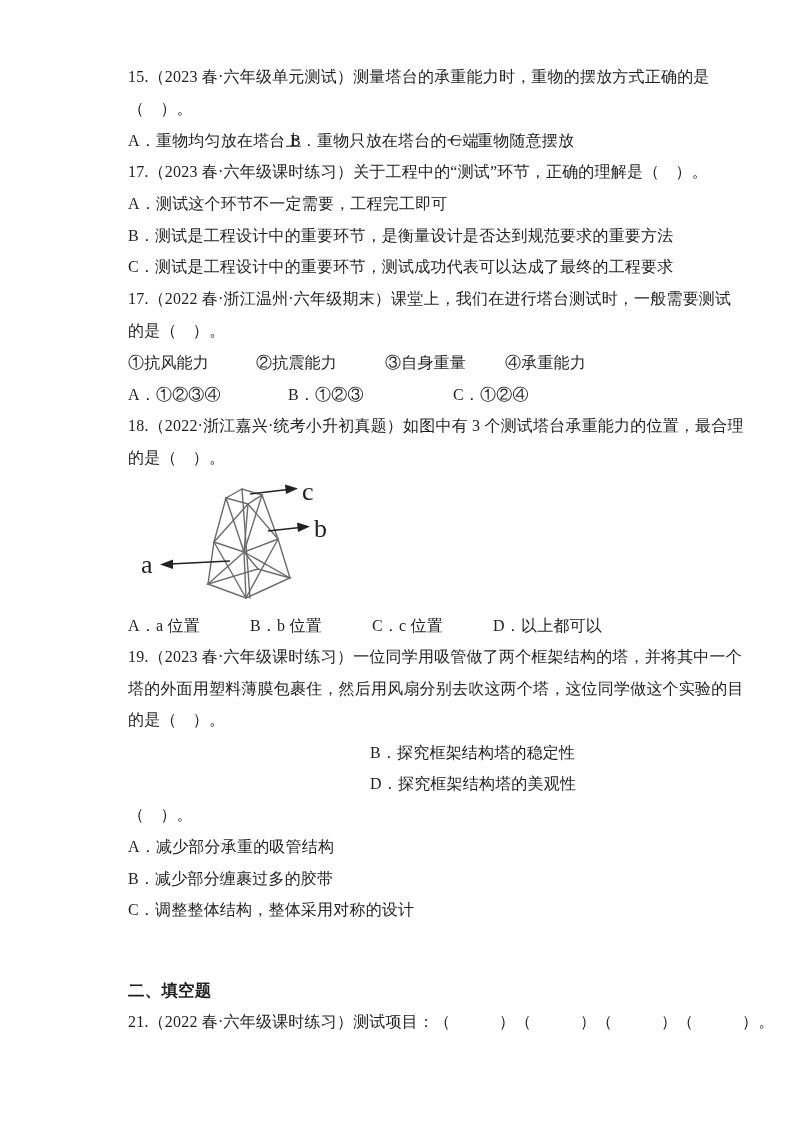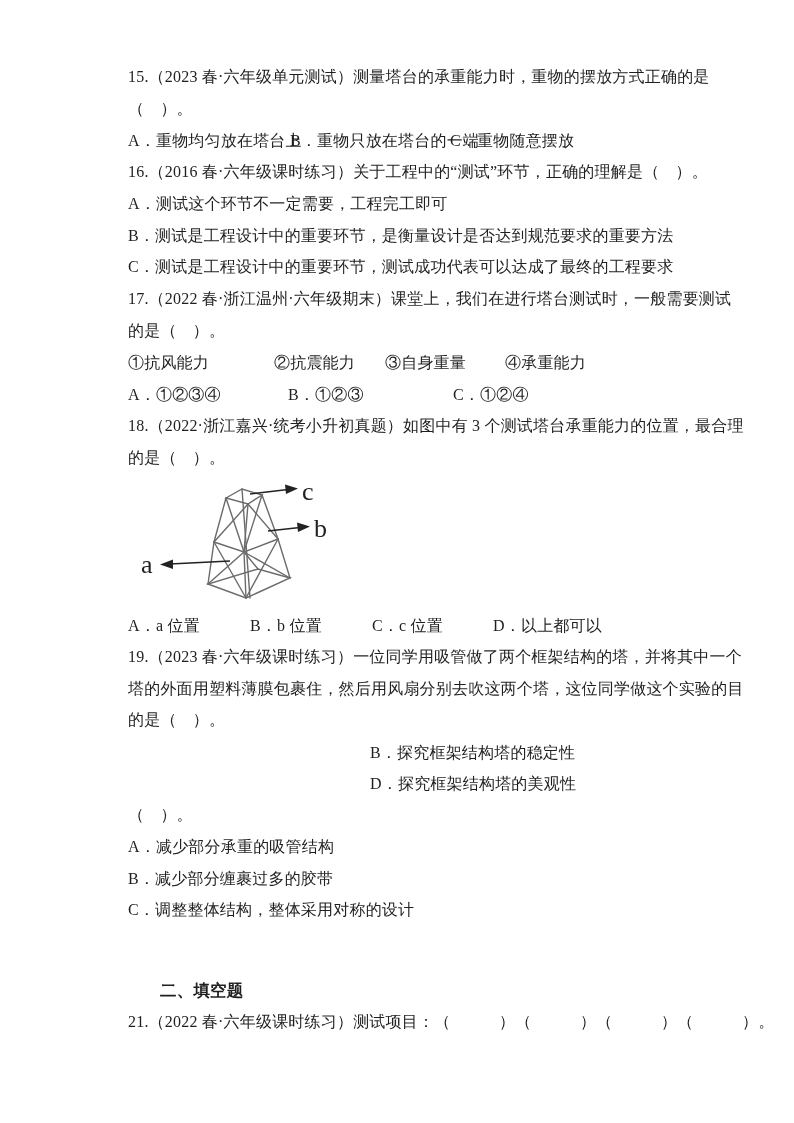--- a/index.html
+++ b/index.html
@@ -8,50 +8,50 @@
     font-family:"Liberation Serif","DejaVu Serif",serif;
     color:#1f1f1f;font-size:16px;overflow:hidden;margin:0 auto;padding-left:45px;
   }
   .content{position:absolute;left:128px;top:62px;width:566px;}
   .ln{height:31.7px;display:flex;align-items:center;white-space:pre;letter-spacing:0.2px;}
   .cols{position:relative;text-decoration:underline;}
   .cols > span{position:absolute;top:50%;transform:translateY(-50%);white-space:pre;letter-spacing:0.2px;}
   .fig{height:136px;position:relative;}
   .fig svg{position:absolute;left:10px;top:0;}
   .gap{height:48px;}
-  .sec{font-weight:bold;font-size:16.5px;margin-left:32px;}
+  .sec{font-weight:bold;font-size:16.5px;}
   .truss{stroke:#6b6b6b;stroke-width:1.4;fill:none;stroke-linecap:round;}
   .arrow{stroke:#222;stroke-width:1.3;fill:none;}
   .ah{fill:#222;stroke:none;}
   .figlabel{font-family:"Liberation Serif","DejaVu Serif",serif;font-size:26px;fill:#222;}
 </style>
 </head>
 <body>
 
 <div class="page">
   <div class="content">
 
     <div class="ln">15.（2023 春·六年级单元测试）测量塔台的承重能力时，重物的摆放方式正确的是</div>
     <div class="ln">（　）。</div>
     <div class="ln cols">
       <span style="left:0">A．重物均匀放在塔台上</span>
       <span style="left:162px">B．重物只放在塔台的一端</span>
       <span style="left:322px">C．重物随意摆放</span>
     </div>
 
-    <div class="ln">16.（2016 春·六年级课时练习）关于工程中的“测试”环节，正确的理解是（　）。</div>
+    <div class="ln">17.（2023 春·六年级课时练习）关于工程中的“测试”环节，正确的理解是（　）。</div>
     <div class="ln">A．测试这个环节不一定需要，工程完工即可</div>
     <div class="ln">B．测试是工程设计中的重要环节，是衡量设计是否达到规范要求的重要方法</div>
     <div class="ln">C．测试是工程设计中的重要环节，测试成功代表可以达成了最终的工程要求</div>
 
     <div class="ln">17.（2022 春·浙江温州·六年级期末）课堂上，我们在进行塔台测试时，一般需要测试</div>
     <div class="ln">的是（　）。</div>
     <div class="ln cols">
       <span style="left:0">①抗风能力</span>
-      <span style="left:146px">②抗震能力</span>
+      <span style="left:128px">②抗震能力</span>
       <span style="left:257px">③自身重量</span>
       <span style="left:377px">④承重能力</span>
     </div>
     <div class="ln cols">
       <span style="left:0">A．①②③④</span>
       <span style="left:160px">B．①②③</span>
       <span style="left:325px">C．①②④</span>
     </div>
 
     <div class="ln">18.（2022·浙江嘉兴·统考小升初真题）如图中有 3 个测试塔台承重能力的位置，最合理</div>

